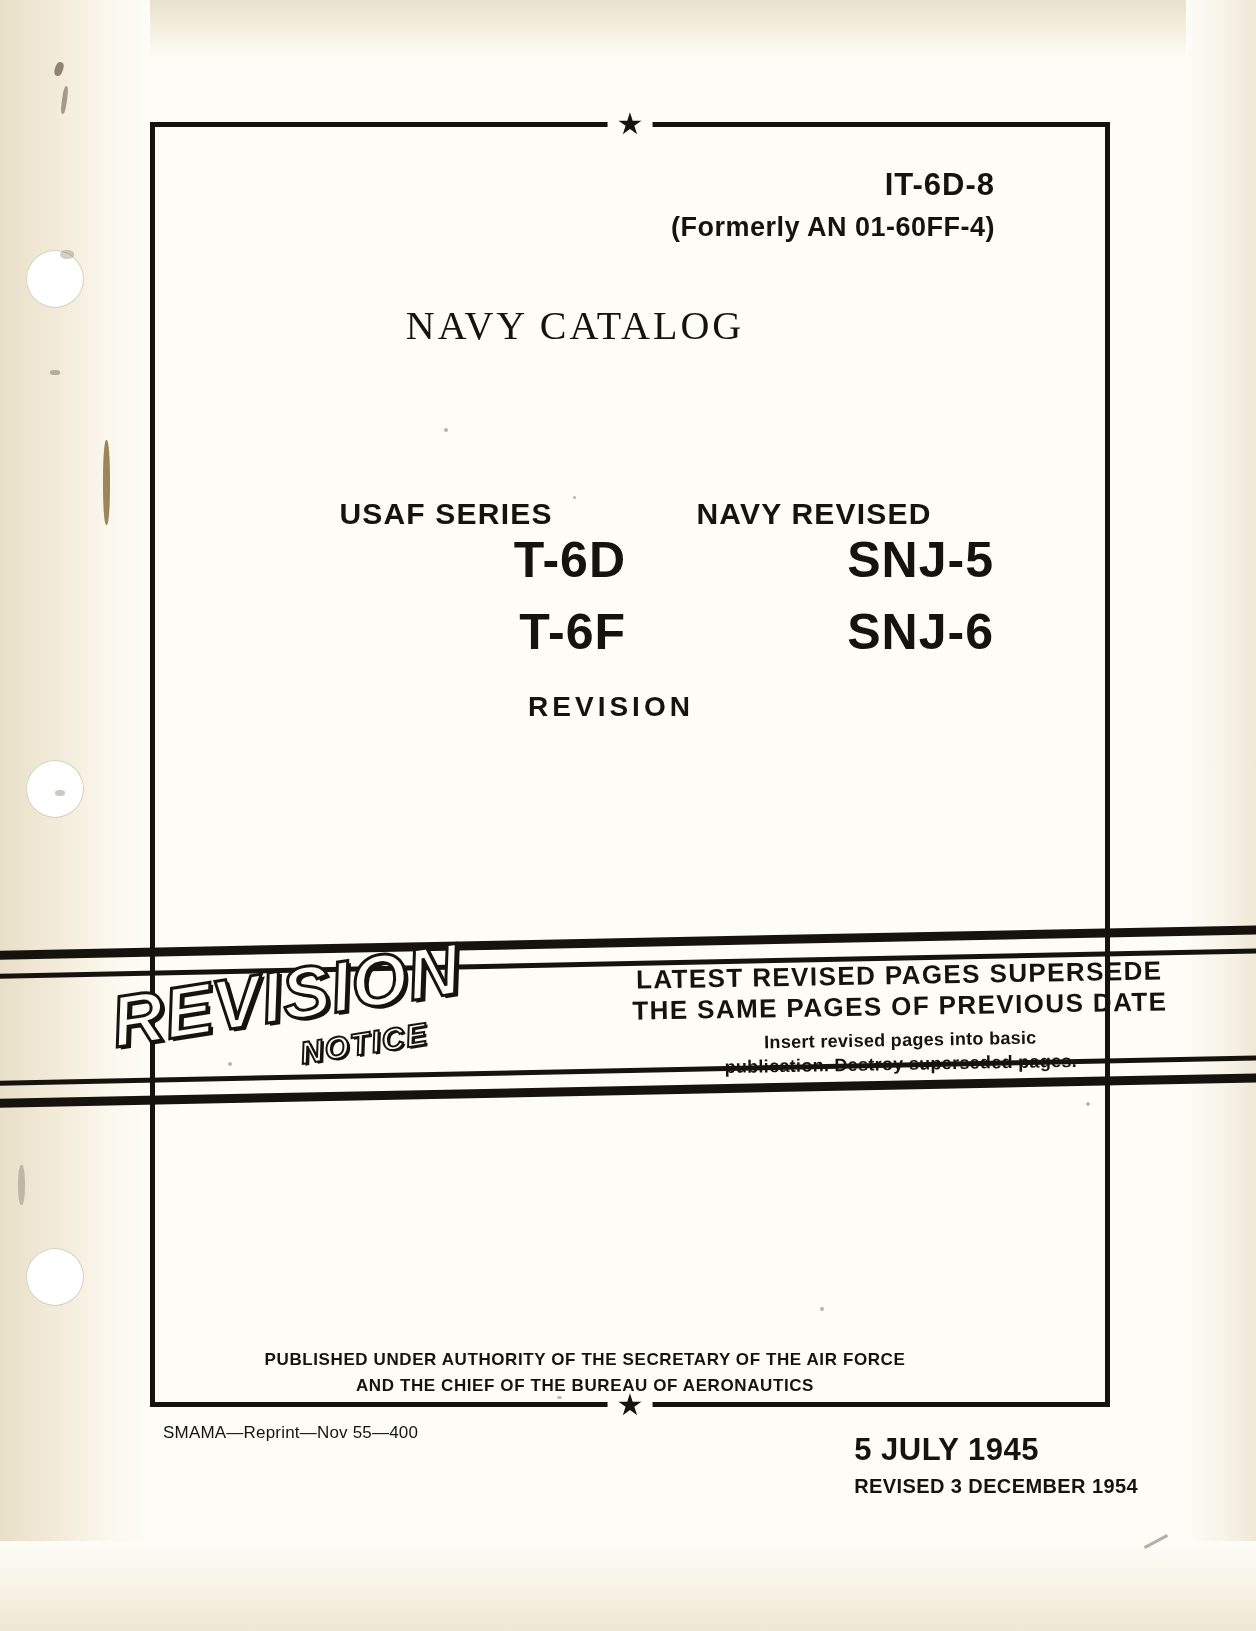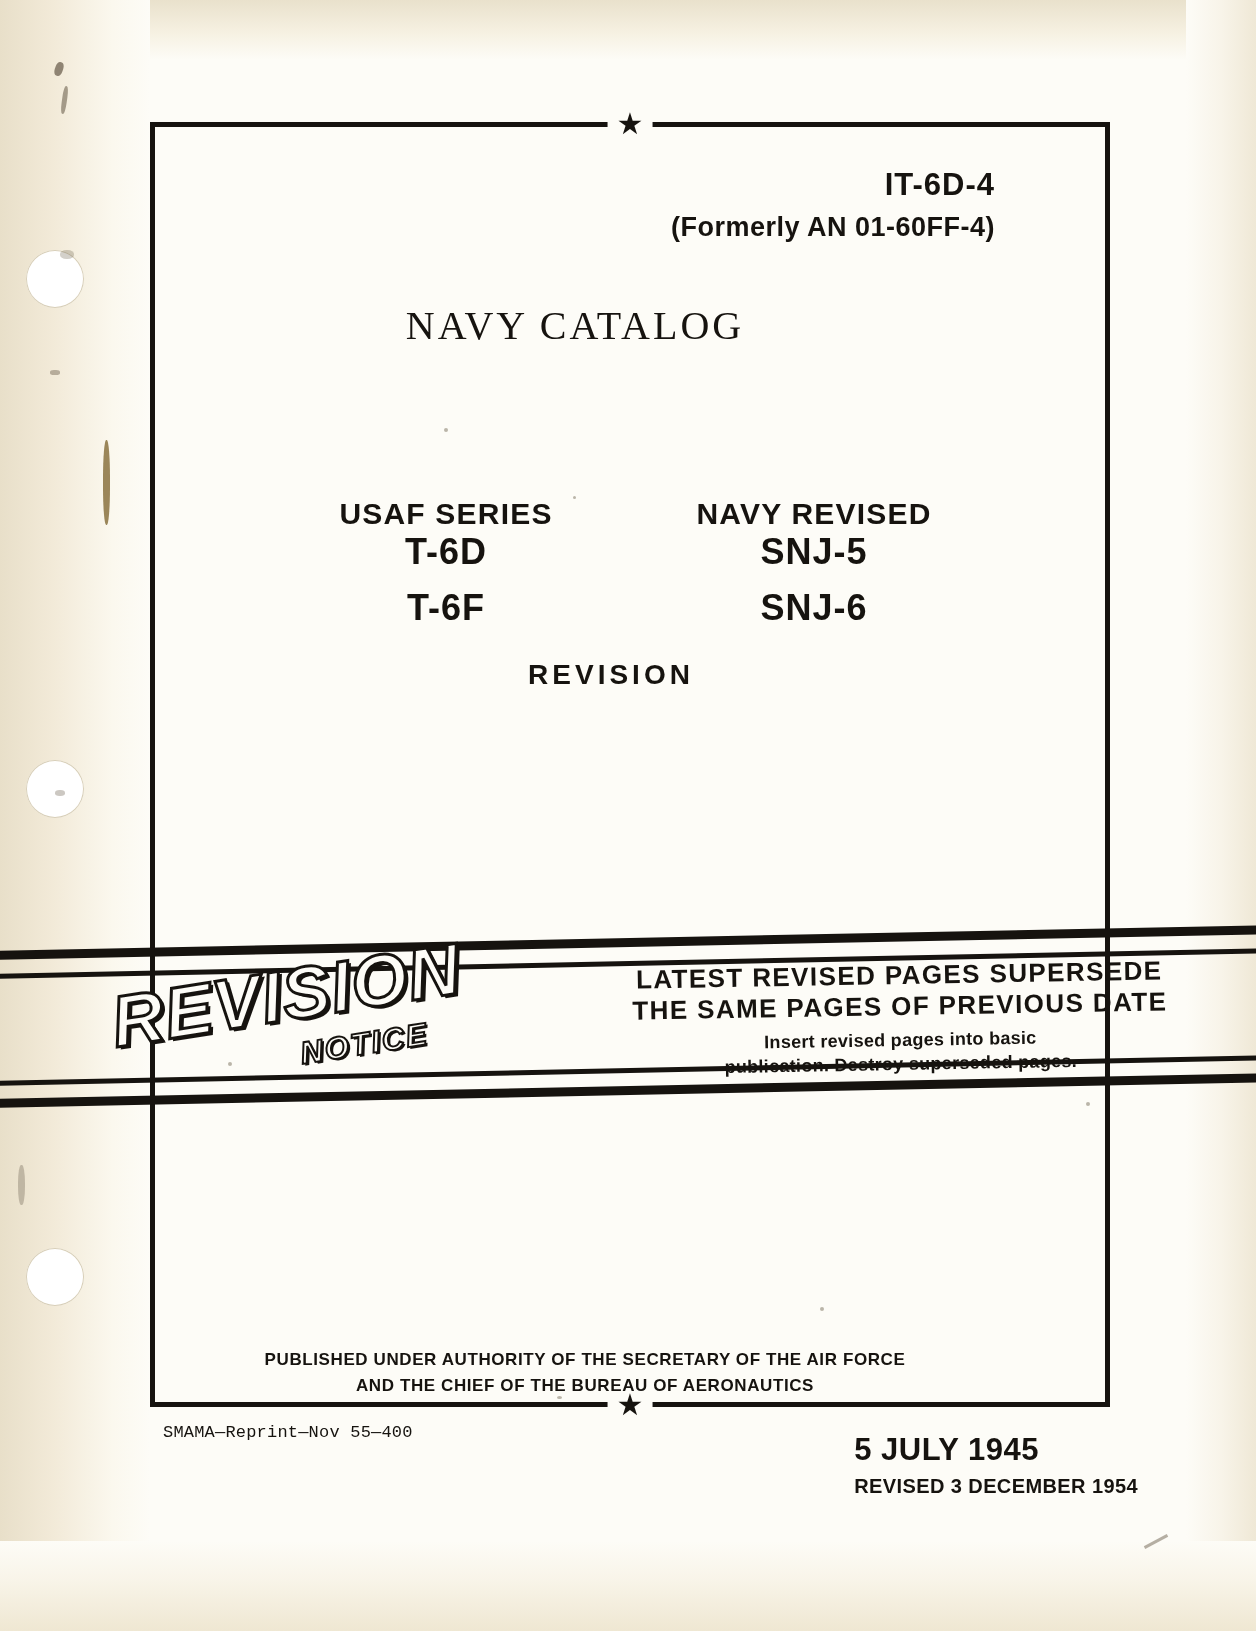--- a/index.html
+++ b/index.html
@@ -158,23 +158,24 @@
     color: #16130f;
   }
   .models-col.left { padding-right: 8px; }
   .models-col .head {
     font-weight: bold;
     font-size: 30px;
     letter-spacing: 1.2px;
   }
   .models-col .model {
     font-weight: bold;
-    font-size: 36px;
+    font-size: 50px;
     letter-spacing: 1px;
     margin-bottom: 14px;
+    text-align: right;
   }
   .aircraft-word {
     text-align: center;
     font-weight: bold;
     font-size: 28px;
     letter-spacing: 4px;
     color: #16130f;
     margin-top: 16px;
     margin-left: -38px;
   }
@@ -267,21 +268,21 @@
     letter-spacing: .6px;
     line-height: 1.5;
   }
   .authority .inner { display: inline-block; margin-left: -90px; }
 
   
   .footer-left {
     position: absolute;
     left: 163px;
     top: 1423px;
-    font-family: Liberation Mono, monospace;
+    font-family: Liberation Sans, sans-serif;
     font-size: 17px;
     color: #16130f;
     letter-spacing: .2px;
   }
   .footer-right {
     position: absolute;
     right: 118px;
     top: 1412px;
     color: #16130f;
     margin-top: 20px;
@@ -326,21 +327,21 @@
   <div class="speck" style="left:557px; top:1396px; width:5px; height:3px;"></div>
   <div class="speck" style="left:1086px; top:1102px; width:4px; height:4px;"></div>
   <div class="speck" style="left:228px; top:1062px; width:4px; height:4px;"></div>
 
   <div class="frame">
 
     <span class="star top">★</span>
     <span class="star bottom">★</span>
 
     <div class="doc-number">
-      <div class="line1">IT-6D-4</div>
+      <div class="line1">IT-6D-8</div>
       <div class="line2">(Formerly AN 01-60FF-4)</div>
     </div>
 
     <div class="parts-catalog">
       <span class="inner">NAVY CATALOG</span>
     </div>
 
     <div class="models">
       <div class="models-row">
         <div class="models-col left">

